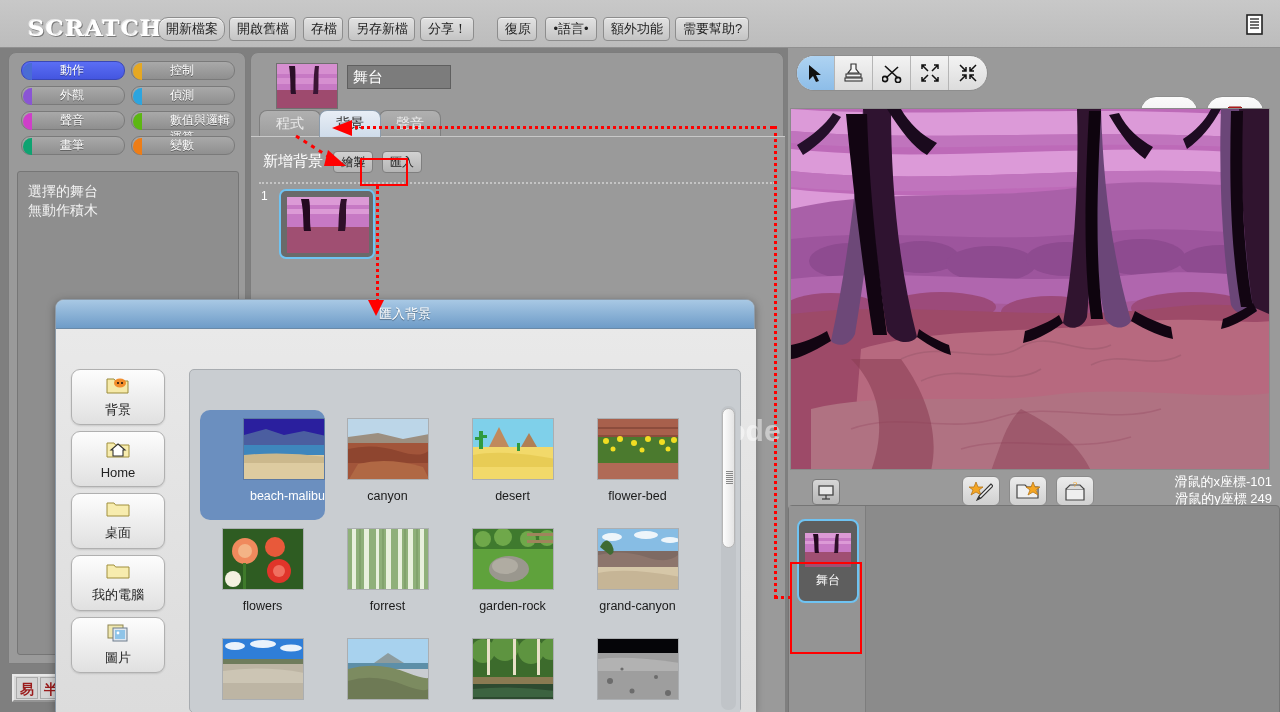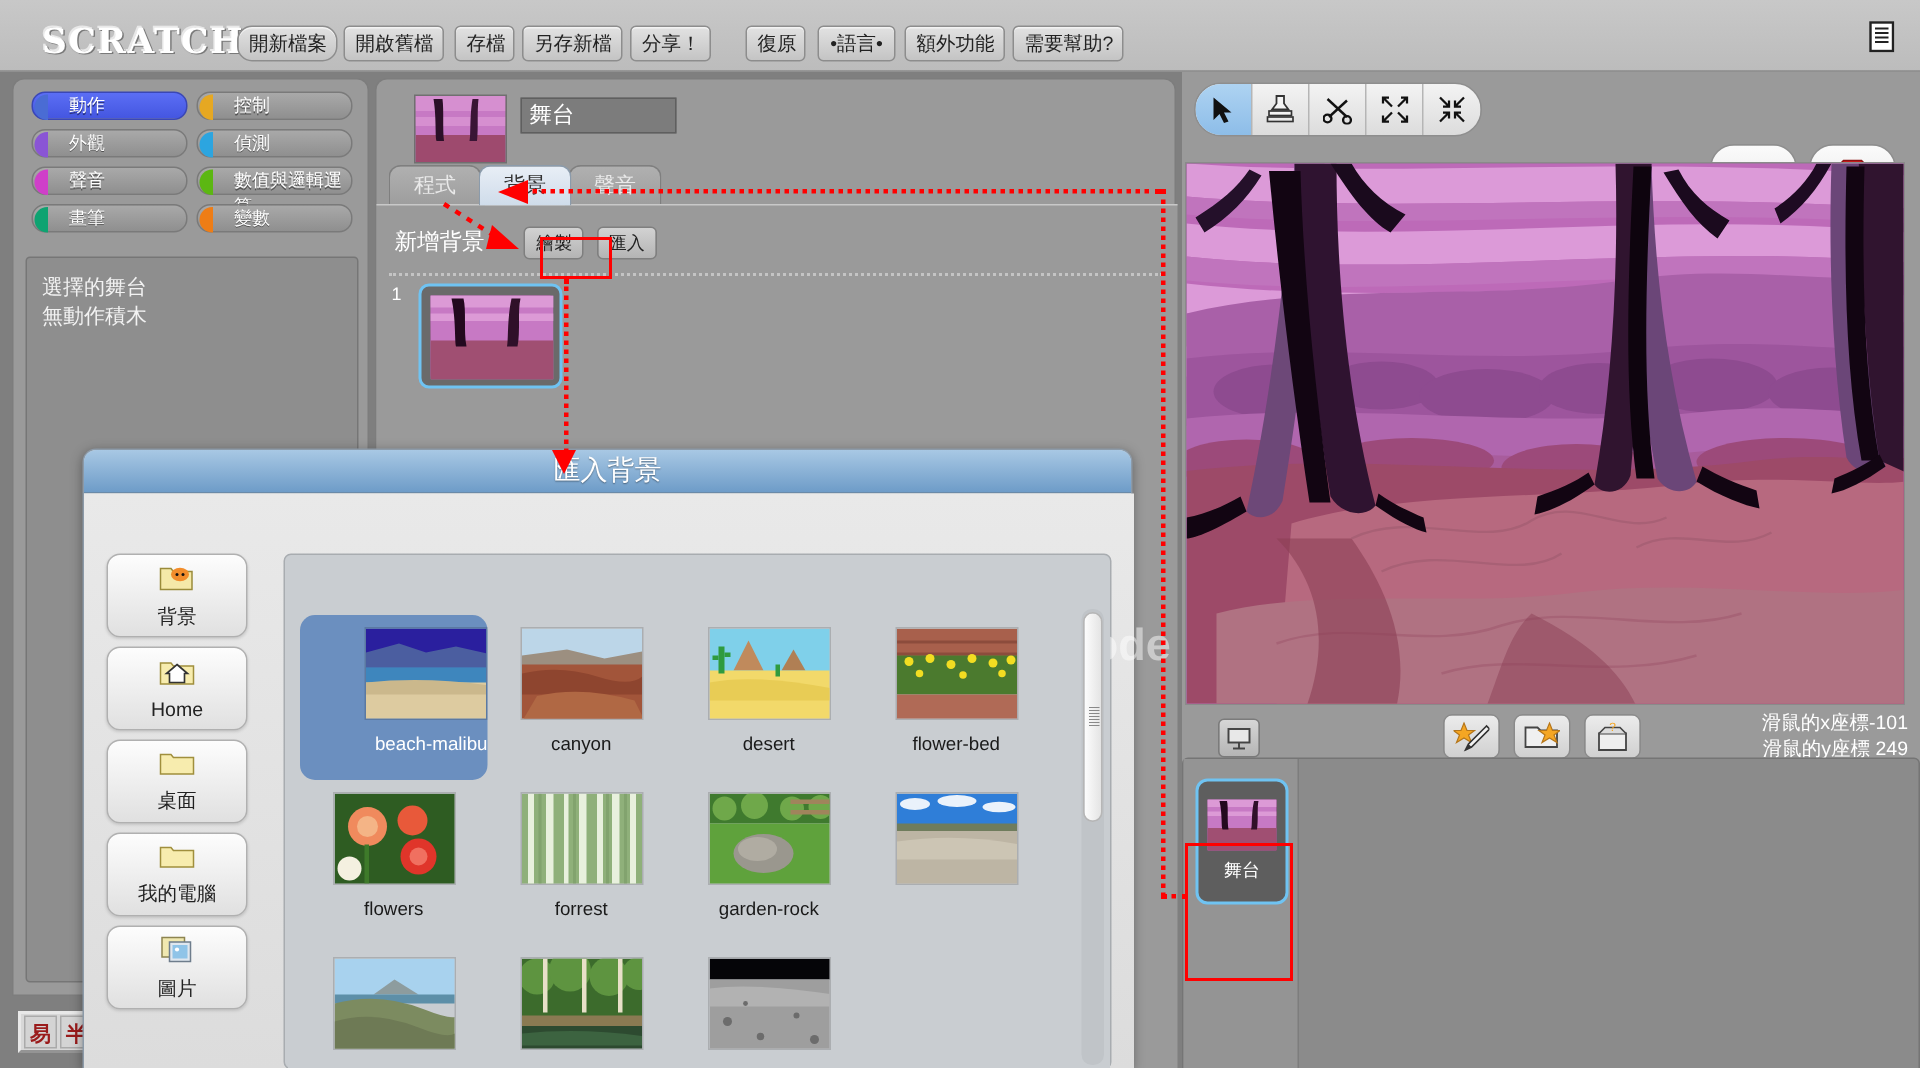--- a/index.html
+++ b/index.html
@@ -43,21 +43,21 @@
   #left-panel {
     position: absolute; left: 8px; top: 52px; width: 238px; height: 612px;
     background: #9a9a9a; border: 1px solid #7d7d7d;
     border-radius: 8px 8px 0 0;
   }
   .cat {
     position: absolute; width: 104px; height: 19px;
     background: linear-gradient(#a9a9a9, #8f8f8f);
     border: 1px solid #7a7a7a; border-radius: 9px;
     font-size: 12px; color: #fff; line-height: 17px;
-    padding-left: 24px; cursor: pointer;
+    padding-left: 38px; cursor: pointer;
     text-shadow: 0 1px 0 rgba(0,0,0,.45);
   }
   .cat .swatch {
     position: absolute; left: 1px; top: 1px; width: 9px; height: 17px;
     border-radius: 9px 0 0 9px;
   }
   .cat.sel {
     background: linear-gradient(#5b6ef5, #4456e0);
     border-color: #3a47b5;
   }
@@ -109,21 +109,21 @@
   }
   .tab.active {
     background: linear-gradient(#e8eef6, #cfdcea);
     color: #333; border-color: #8b9bab; z-index: 3;
   }
   #tabpanel {
     position: absolute; left: 0; top: 83px; width: 534px; height: 577px;
     background: #9a9a9a; border-top: 1px solid #c8c8c8;
   }
   #addrow { position: absolute; left: 12px; top: 14px; }
-  #addrow .lbl { font-size: 15px; color: #fff; margin-right: 22px; }
+  #addrow .lbl { font-size: 15px; color: #fff; margin-right: 6px; }
   .smallbtn {
     display: inline-block; height: 22px;
     background: linear-gradient(#d2d2d2,#b4b4b4);
     border: 1px solid #7f7f7f; border-radius: 4px;
     font-size: 12px; color: #222; line-height: 20px;
     padding: 0 7px; cursor: pointer; vertical-align: middle;
   }
   #dotline {
     position: absolute; left: 8px; top: 45px; width: 516px;
     border-top: 2px dotted #c4c4c4;
@@ -239,21 +239,21 @@
   
   #dialog {
     position: absolute; left: 55px; top: 299px; width: 700px; height: 413px;
     background: #d4d4d4; border: 1px solid #8c9aa8;
     border-radius: 9px 9px 0 0; z-index: 30;
     box-shadow: 0 2px 8px rgba(0,0,0,.35);
   }
   #dialog-title {
     height: 29px; background: linear-gradient(#a8c8e4, #6e9cc8);
     border-radius: 8px 8px 0 0; border-bottom: 1px solid #6a8aa8;
-    color: #fff; font-size: 18px; text-align: center; line-height: 27px;
+    color: #fff; font-size: 13px; text-align: center; line-height: 27px;
     text-shadow: 0 1px 1px rgba(0,0,0,.4);
   }
   #dialog-body {
     position: absolute; left: 0; top: 29px; width: 700px; height: 384px;
     background: linear-gradient(#e9e9e9,#dcdcdc);
     padding: 12px;
   }
   #dlg-side { position: absolute; left: 15px; top: 40px; width: 110px; }
   .sidebtn {
     width: 94px; height: 56px; margin-bottom: 6px;
@@ -763,20 +763,36 @@
                   <rect x="54" y="4" width="28" height="3" fill="#a0845c"></rect>
                   <rect x="54" y="11" width="28" height="3" fill="#a0845c"></rect>
                   <rect y="20" width="82" height="42" fill="#5fa23c"></rect>
                   <ellipse cx="36" cy="40" rx="20" ry="13" fill="#9a978e"></ellipse>
                   <ellipse cx="32" cy="37" rx="13" ry="8" fill="#b0aca2"></ellipse>
                 </svg></div>
               <div class="cap">garden-rock</div>
             </div>
             <div class="gi">
               <div class="thumb"><svg width="82" height="62" viewBox="0 0 82 62" preserveAspectRatio="none">
+                  <rect width="82" height="24" fill="#87bde4"></rect>
+                  <g fill="#fff" opacity=".85">
+                    <ellipse cx="14" cy="8" rx="10" ry="4"></ellipse>
+                    <ellipse cx="48" cy="6" rx="12" ry="4"></ellipse>
+                    <ellipse cx="72" cy="11" rx="9" ry="3"></ellipse>
+                  </g>
+                  <rect y="22" width="82" height="18" fill="#7e6a63"></rect>
+                  <path d="M0 26 Q24 20 48 28 T82 24 L82 40 L0 40Z" fill="#8d756c"></path>
+                  <rect y="38" width="82" height="24" fill="#d6c7a8"></rect>
+                  <path d="M0 44 Q30 38 82 48 L82 62 L0 62Z" fill="#c6b596"></path>
+                  <path d="M2 18 q6 -12 12 -2 q4 8 -2 10z" fill="#3f6b33"></path>
+                </svg></div>
+              <div class="cap">grand-canyon</div>
+            </div>
+            <div class="gi">
+              <div class="thumb"><svg width="82" height="62" viewBox="0 0 82 62" preserveAspectRatio="none">
                   <rect width="82" height="22" fill="#2f7ed8"></rect>
                   <g fill="#fff" opacity=".9">
                     <ellipse cx="12" cy="7" rx="10" ry="4"></ellipse>
                     <ellipse cx="40" cy="5" rx="13" ry="4"></ellipse>
                     <ellipse cx="68" cy="9" rx="11" ry="3.5"></ellipse>
                   </g>
                   <rect y="20" width="82" height="6" fill="#6f7c5c"></rect>
                   <rect y="25" width="82" height="37" fill="#bdb5a4"></rect>
                   <path d="M0 32 Q40 26 82 34 L82 44 L0 44Z" fill="#ccc5b4"></path>
                 </svg></div>

